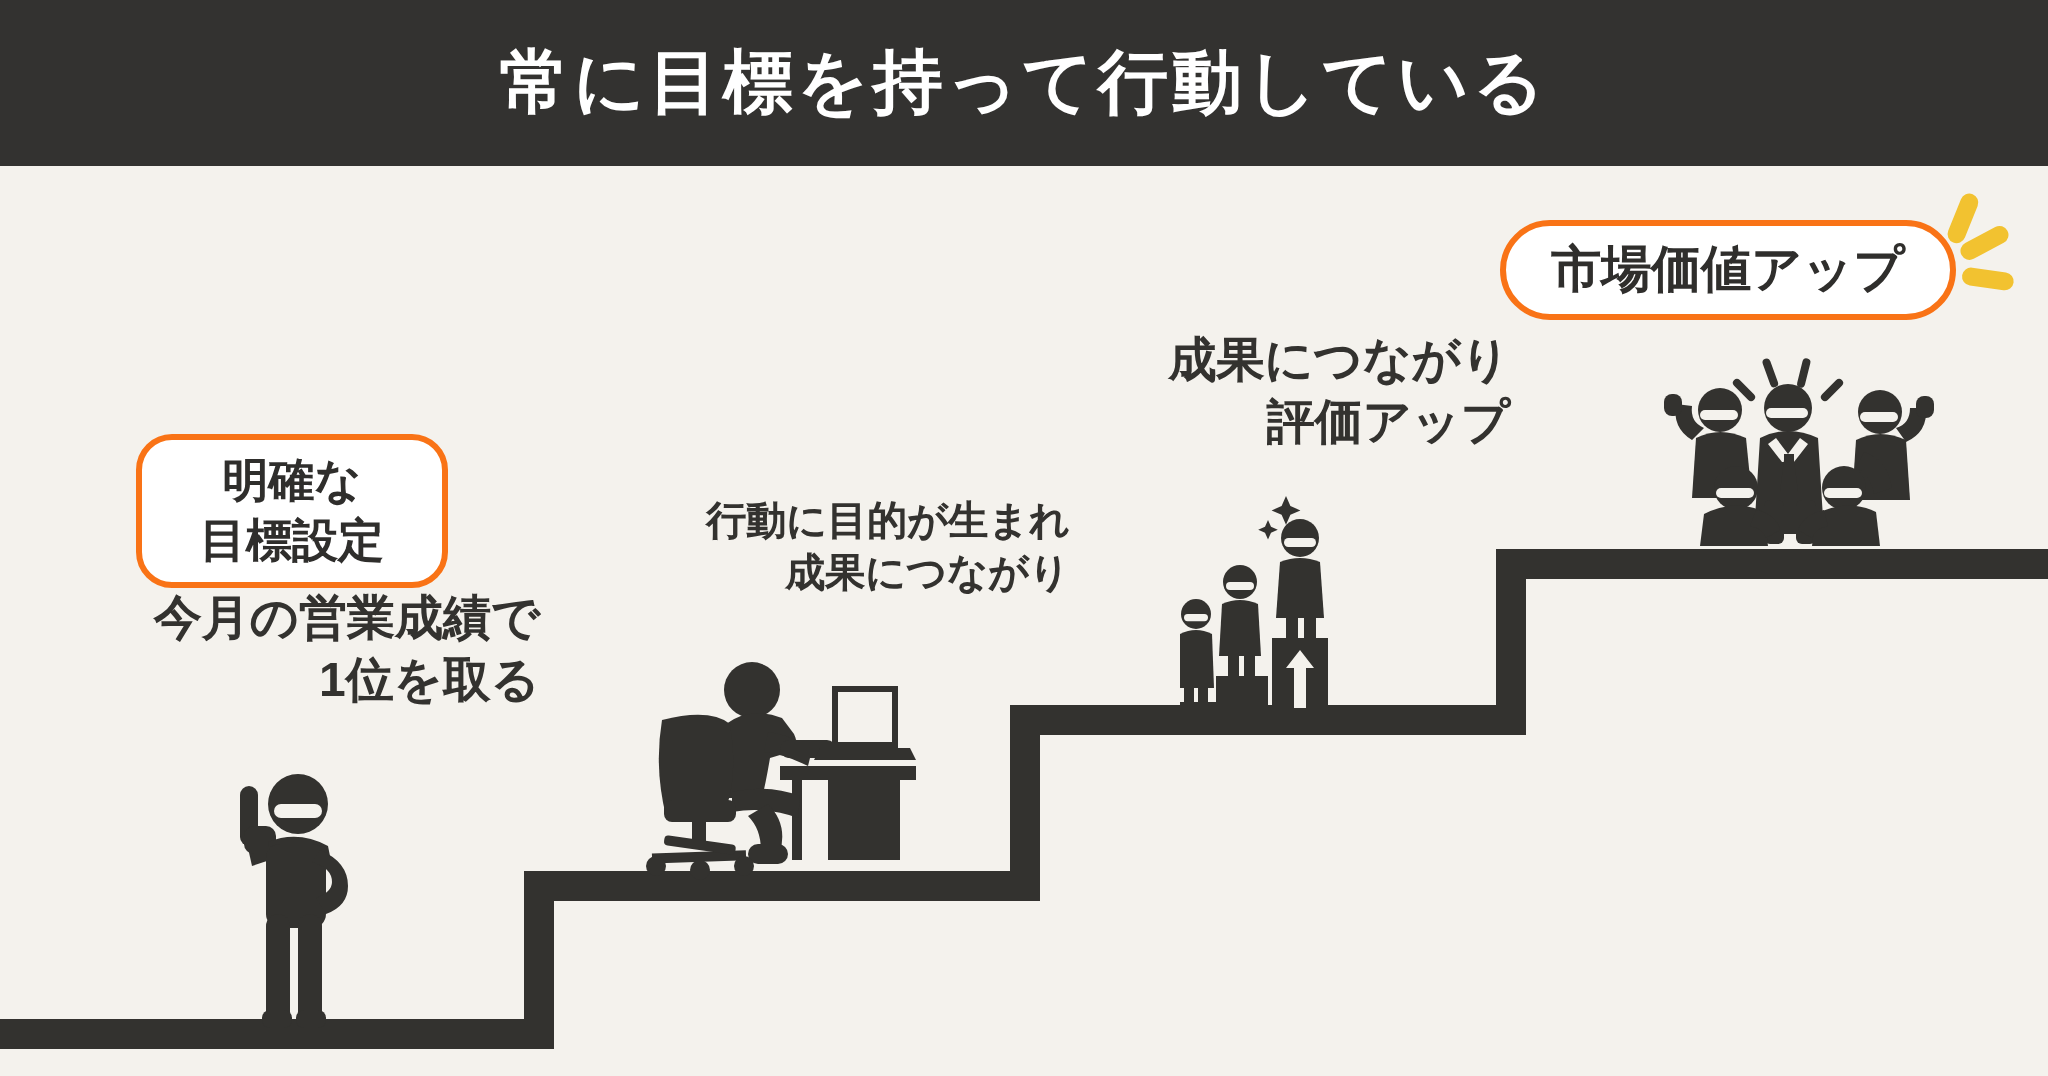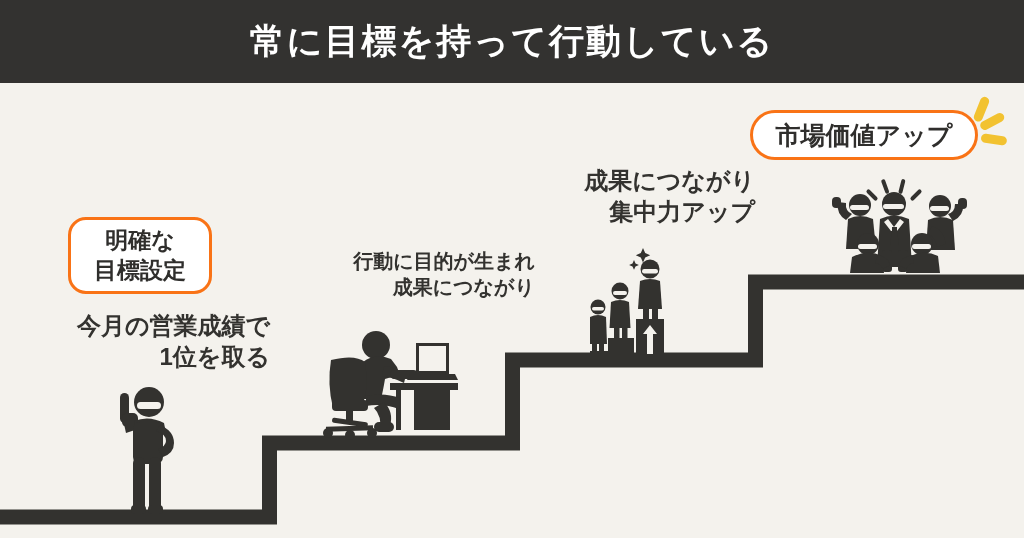--- a/index.html
+++ b/index.html
@@ -59,21 +59,21 @@
     align-items: center;
     justify-content: center;
     color: #2f2e2c;
     font-weight: bold;
     line-height: 1.28;
     text-align: center;
   }
   #pill-goal {
     left: 68px;
     top: 217px;
-    width: 144px;
+    width: 156px;
     height: 77px;
     font-size: 23px;
   }
   #pill-market {
     left: 750px;
     top: 110px;
     width: 228px;
     height: 50px;
     border-radius: 25px;
     font-size: 25px;
@@ -83,21 +83,21 @@
   .caption {
     position: absolute;
     color: #33322f;
     font-weight: bold;
     text-align: right;
     line-height: 1.3;
     white-space: nowrap;
   }
   #caption-1 {
     left: 20px;
-    top: 310px;
+    top: 294px;
     width: 250px;
     font-size: 24px;
   }
   #caption-2 {
     left: 245px;
     top: 248px;
     width: 290px;
     font-size: 20px;
   }
   #caption-3 {
@@ -292,16 +292,16 @@
     <span class="cap-line">1位を取る</span>
   </div>
 
   <div class="caption" id="caption-2">
     <span class="cap-line">行動に目的が生まれ</span>
     <span class="cap-line">成果につながり</span>
   </div>
 
   <div class="caption" id="caption-3">
     <span class="cap-line">成果につながり</span>
-    <span class="cap-line">集中力アップ</span>
+    <span class="cap-line">評価アップ</span>
   </div>
 
 </div>
 
 </body></html>

